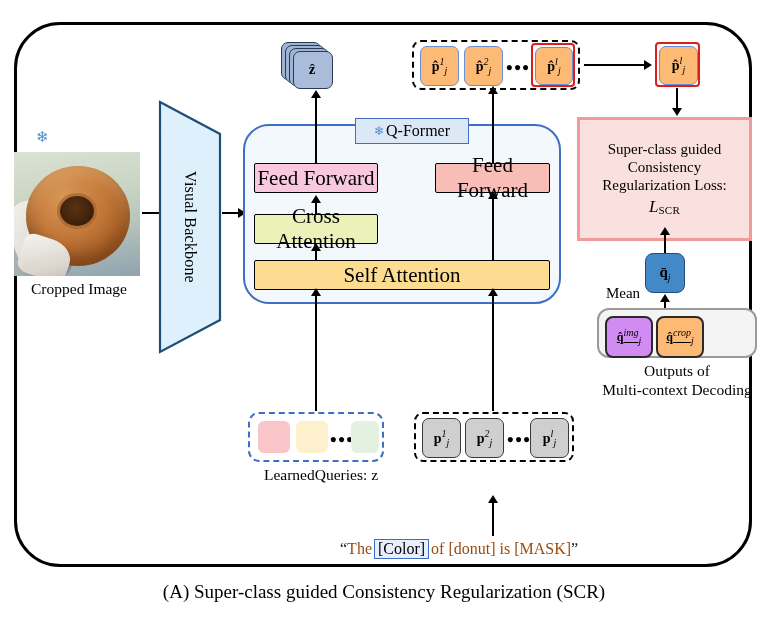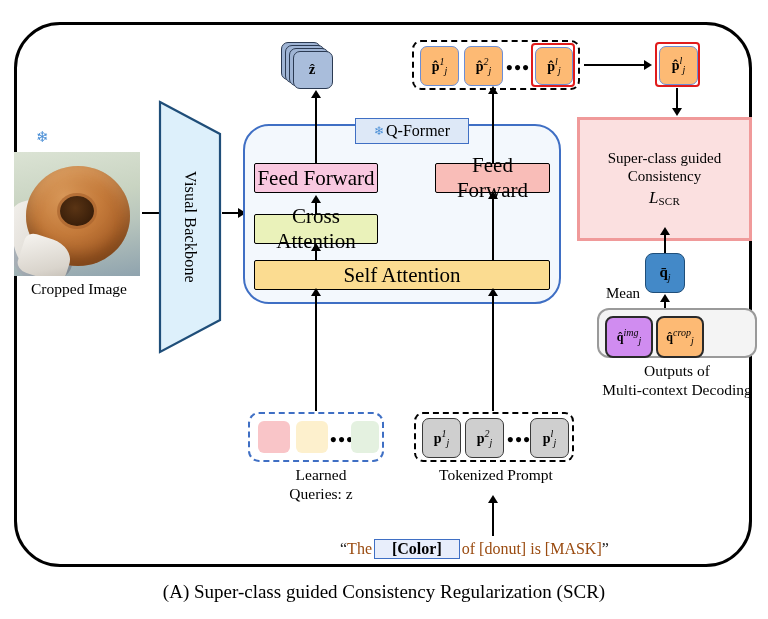--- a/index.html
+++ b/index.html
@@ -103,36 +103,36 @@
 
   
   .qbar{left:645px;top:253px;width:40px;height:40px;background:#4389c8;
       border:1.8px solid #1f4e79;border-radius:8px;font-size:15px;color:#000;}
   .mean-lbl{left:596px;top:285px;width:54px;font-size:15px;}
 
   
   .mc-wrap{left:597px;top:308px;width:160px;height:50px;border:2px solid #9a9a9a;
       border-radius:12px;background:#f4f4f4;}
   .mc-chip{position:absolute;top:6px;width:44px;height:38px;border:2px solid #2a2a2a;
-      border-radius:8px;display:flex;align-items:center;justify-content:center;font-size:12px;}
+      border-radius:8px;display:flex;align-items:center;justify-content:center;font-size:12px;text-decoration:underline;}
   .mc-img{left:6px;background:#d08cf0;}
   .mc-crop{left:57px;background:#fdba74;}
   .mc-mask{left:108px;background:#5a9e43;}
   .mc-label{left:588px;top:362px;width:178px;font-size:15.5px;line-height:1.2;}
 
   
   .lbl-learned{left:245px;top:466px;width:152px;font-size:15.5px;line-height:1.2;}
   .lbl-tokprompt{left:408px;top:466px;width:176px;font-size:15.5px;}
 
   
   .prompt{left:340px;top:536px;width:340px;height:26px;font-size:16px;
       display:flex;align-items:center;color:#9a4b10;white-space:nowrap;}
   .prompt .quote{color:#222;}
-  .color-tok{display:inline-block;padding:0 17px;margin:0 2px;border:1.6px solid #3f6fc4;
-      background:#e8eefb;color:#000;font-weight:bold;}
+  .color-tok{display:inline-block;padding:0 3px;margin:0 2px;border:1.6px solid #3f6fc4;
+      background:#e8eefb;color:#000;font-weight:normal;}
 
   
   .caption{left:0;top:581px;width:768px;text-align:center;font-size:19px;}
 
   sup.s{font-size:10px;vertical-align:super;font-style:italic;}
   sub.s{font-size:10px;vertical-align:sub;font-style:italic;}
   .mathb{font-weight:bold;}
 </style>
 </head>
 <body>
@@ -228,20 +228,21 @@
     <span><span class="mathb">p̂</span><sup class="s">l</sup><sub class="s">j</sub></span>
   </div>
 
   <div class="vline" style="left:676px;top:88px;height:22px;"></div>
   <div class="arrow-down" style="left:672px;top:108px;"></div>
 
   <div class="abs lossbox">
     <div class="inner">
       <div>Super-class guided</div>
       <div>Consistency</div>
+      <div>Regularization Loss:</div>
       <div style="margin-top:2px">
         <span class="lcal" style="font-size:17px">L</span><span class="sub">SCR</span>
       </div>
     </div>
   </div>
 
   <div class="vline" style="left:664px;top:232px;height:22px;"></div>
   <div class="arrow-up" style="left:660px;top:227px;"></div>
 
   <div class="abs ctr qbar">
@@ -264,37 +265,36 @@
     <span>Outputs of</span>
     <span>Multi-context Decoding</span>
   </div>
 
   <div class="abs dash-blue" style="left:248px;top:412px;width:136px;height:50px;"></div>
   <div class="abs" style="left:258px;top:421px;width:32px;height:32px;border-radius:6px;background:#f9c5c8;"></div>
   <div class="abs" style="left:296px;top:421px;width:32px;height:32px;border-radius:6px;background:#fdf0cd;"></div>
   <div class="dots" style="left:330px;top:430px;">•••</div>
   <div class="abs" style="left:351px;top:421px;width:28px;height:32px;border-radius:6px;background:#e4f1e0;"></div>
 
-  <div class="abs ctr lbl-learned" style="flex-direction:column">
+  <div class="abs ctr lbl-learned" style="">
     <span>Learned</span>
     <span>Queries: z</span>
   </div>
 
   <div class="abs dash-group" style="left:414px;top:412px;width:160px;height:50px;"></div>
   <div class="chip chip-grey" style="left:422px;top:418px;width:37px;height:38px;">
     <span><span class="mathb">p</span><sup class="s">1</sup><sub class="s">j</sub></span>
   </div>
   <div class="chip chip-grey" style="left:465px;top:418px;width:37px;height:38px;">
     <span><span class="mathb">p</span><sup class="s">2</sup><sub class="s">j</sub></span>
   </div>
   <div class="dots" style="left:507px;top:430px;">•••</div>
   <div class="chip chip-grey" style="left:530px;top:418px;width:37px;height:38px;">
     <span><span class="mathb">p</span><sup class="s">l</sup><sub class="s">j</sub></span>
   </div>
-  <div class="abs ctr lbl-tokprompt">Tokenized Prompt</div>
 
   <div class="vline" style="left:492px;top:500px;height:36px;"></div>
   <div class="arrow-up" style="left:488px;top:495px;"></div>
 
   <div class="abs prompt">
     <span class="quote">“</span>
       <span>The </span>
       <span class="color-tok">[Color]</span>
       <span> of [donut] is [MASK] </span>
       <span class="quote">”</span>

